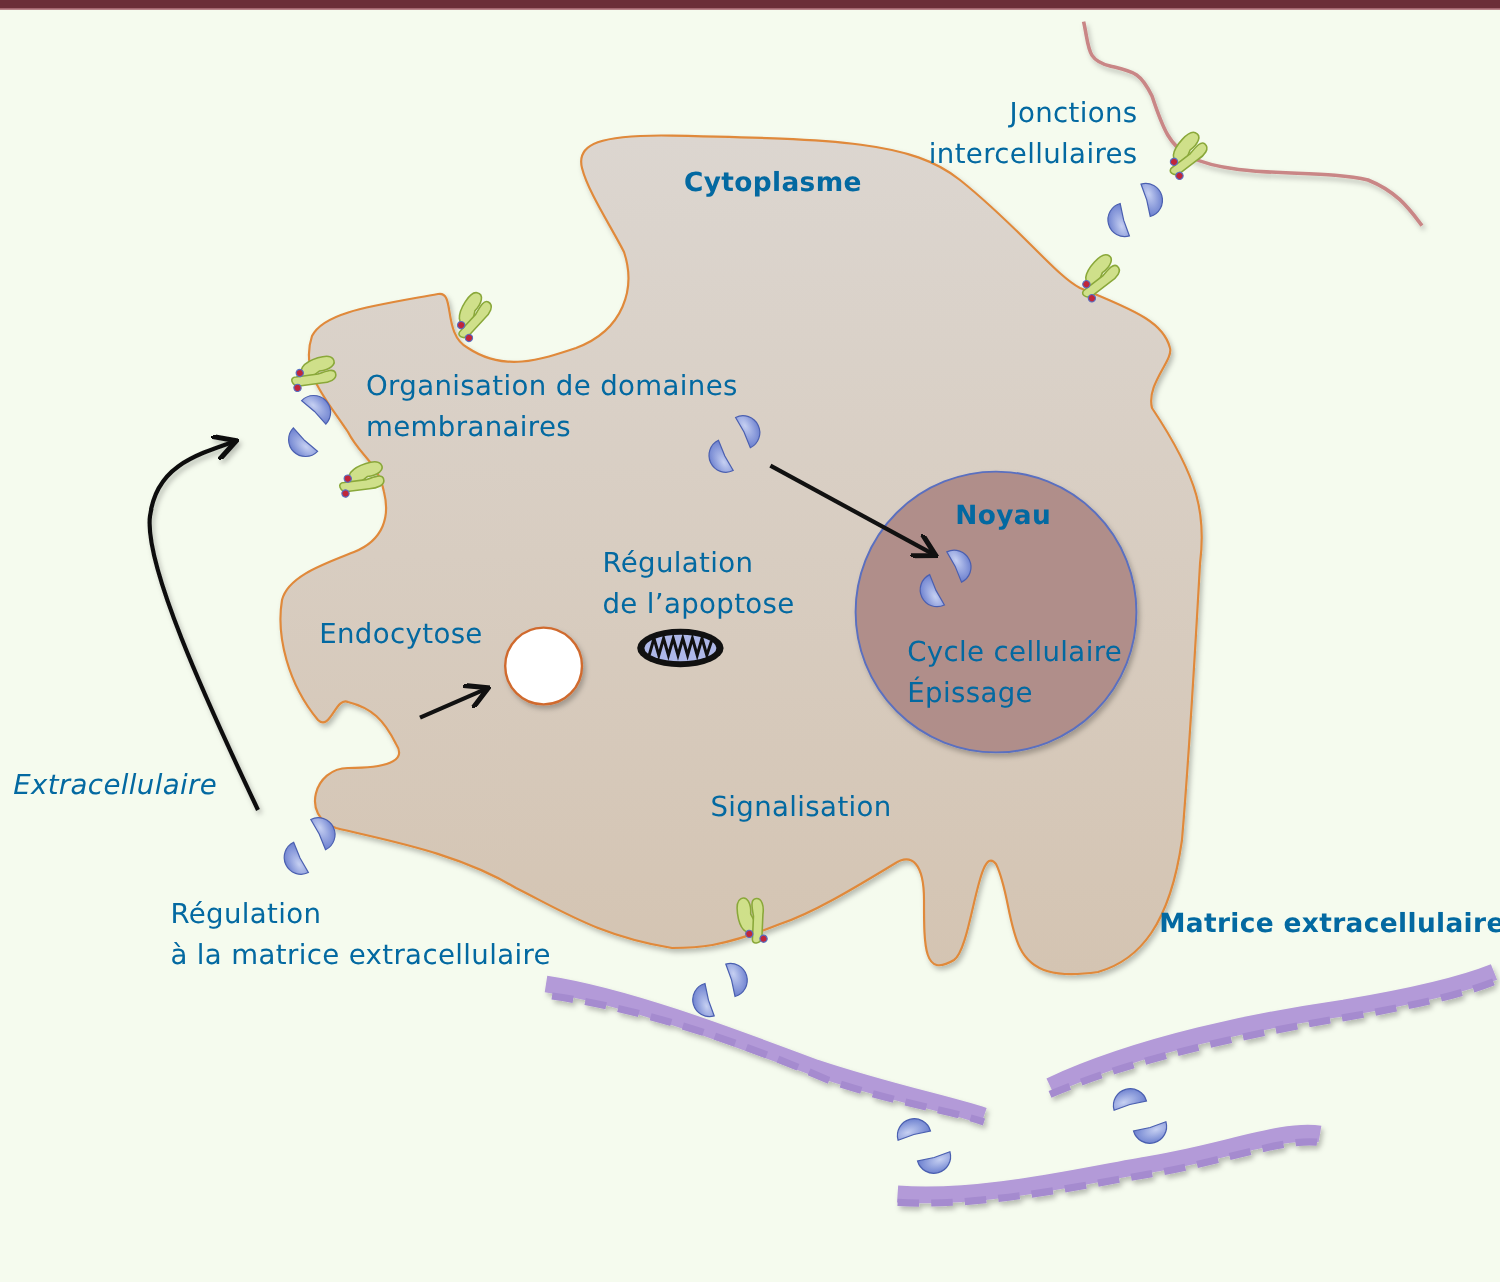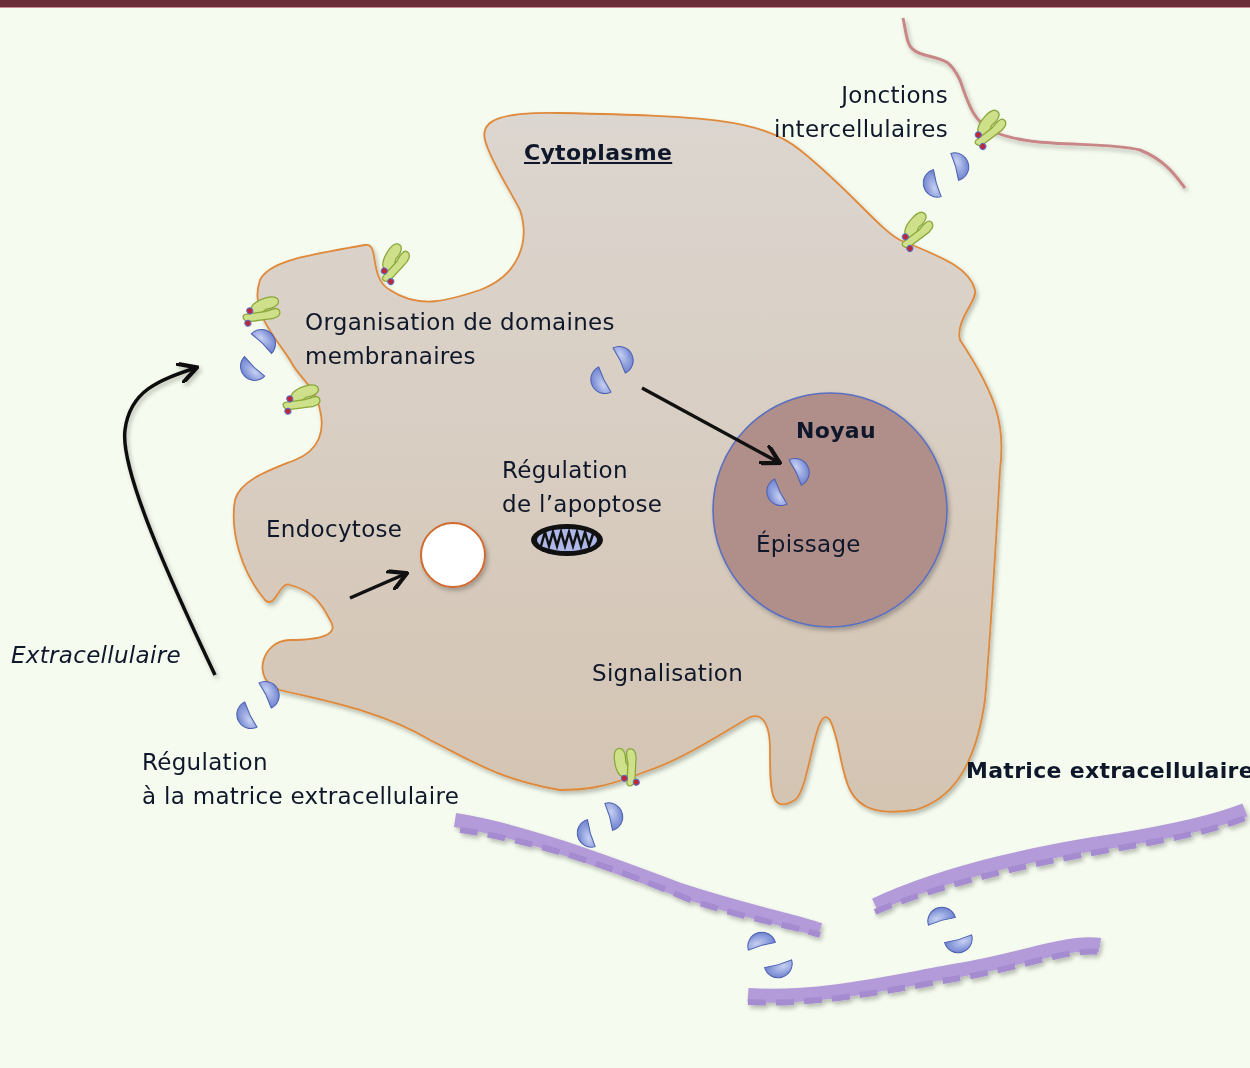--- a/index.html
+++ b/index.html
@@ -1,19 +1,19 @@
 <!DOCTYPE html>
 <html><head>
 <meta charset="utf-8">
 <style>
   html, body { margin: 0; padding: 0; }
   body { width: 1250px; height: 1068px; background: #f5fbee; position: relative; overflow: hidden; font-family: "DejaVu Sans", sans-serif; }
   #top-bar { position: absolute; left: 0; top: 0; width: 1250px; height: 7px; background: #6b2e38; border-bottom: 1px solid #c98b93; }
   svg#diagram { position: absolute; left: 0; top: 0; }
-  .lbl { position: absolute; color: #0f172a; font-family: "DejaVu Sans", sans-serif; font-size: 23px; line-height: 34px; white-space: nowrap; letter-spacing: 0.3px; }
+  .lbl { position: absolute; color: #0369a1; font-family: "DejaVu Sans", sans-serif; font-size: 23px; line-height: 34px; white-space: nowrap; letter-spacing: 0.3px; }
   .lbl.bold { font-weight: bold; font-size: 22px; }
   .lbl.right { text-align: right; }
 </style>
 </head>
 <body>
 
 <div id="top-bar"></div>
 
 <svg id="diagram" width="1250" height="1068" viewBox="0 0 1250 1068">
   <defs>
@@ -111,21 +111,21 @@
   <use href="#dimer" transform="translate(258,355) rotate(-20)"></use>
   <use href="#dimer" transform="translate(612,370)"></use>
   <use href="#dimer" transform="translate(788,482)"></use>
   <use href="#dimer" transform="translate(258,705)"></use>
   <use href="#dimer" transform="translate(946,175) rotate(10)"></use>
   <use href="#dimer" transform="translate(600,825) rotate(10)"></use>
   <use href="#dimer" transform="translate(770,955) rotate(-80)"></use>
   <use href="#dimer" transform="translate(950,930) rotate(-80)"></use>
 </svg>
 
-<div class="lbl bold" style="left:524px; top:136px;text-decoration:underline;">Cytoplasme</div>
+<div class="lbl bold" style="left:570px; top:136px;">Cytoplasme</div>
 <div class="lbl bold" style="left:796px; top:414px;">Noyau</div>
 <div class="lbl bold" style="left:966px; top:754px;">Matrice extracellulaire</div>
 
 <div class="lbl right" style="right:302px; top:78px;">
   <div>Jonctions</div>
   <div>intercellulaires</div>
 </div>
 
 <div class="lbl" style="left:305px; top:305px;">
   <div>Organisation de domaines</div>
@@ -133,20 +133,21 @@
 </div>
 
 <div class="lbl" style="left:502px; top:453px;">
   <div>Régulation</div>
   <div>de l’apoptose</div>
 </div>
 
 <div class="lbl" style="left:266px; top:492px;margin-top:20px;">Endocytose</div>
 
 <div class="lbl" style="left:756px; top:527px;">
+  <div>Cycle cellulaire</div>
   <div>Épissage</div>
 </div>
 
 <div class="lbl" style="left:11px; top:638px;font-style:italic;">Extracellulaire</div>
 <div class="lbl" style="left:592px; top:656px;">Signalisation</div>
 
 <div class="lbl" style="left:142px; top:745px;">
   <div>Régulation</div>
   <div>à la matrice extracellulaire</div>
 </div>

